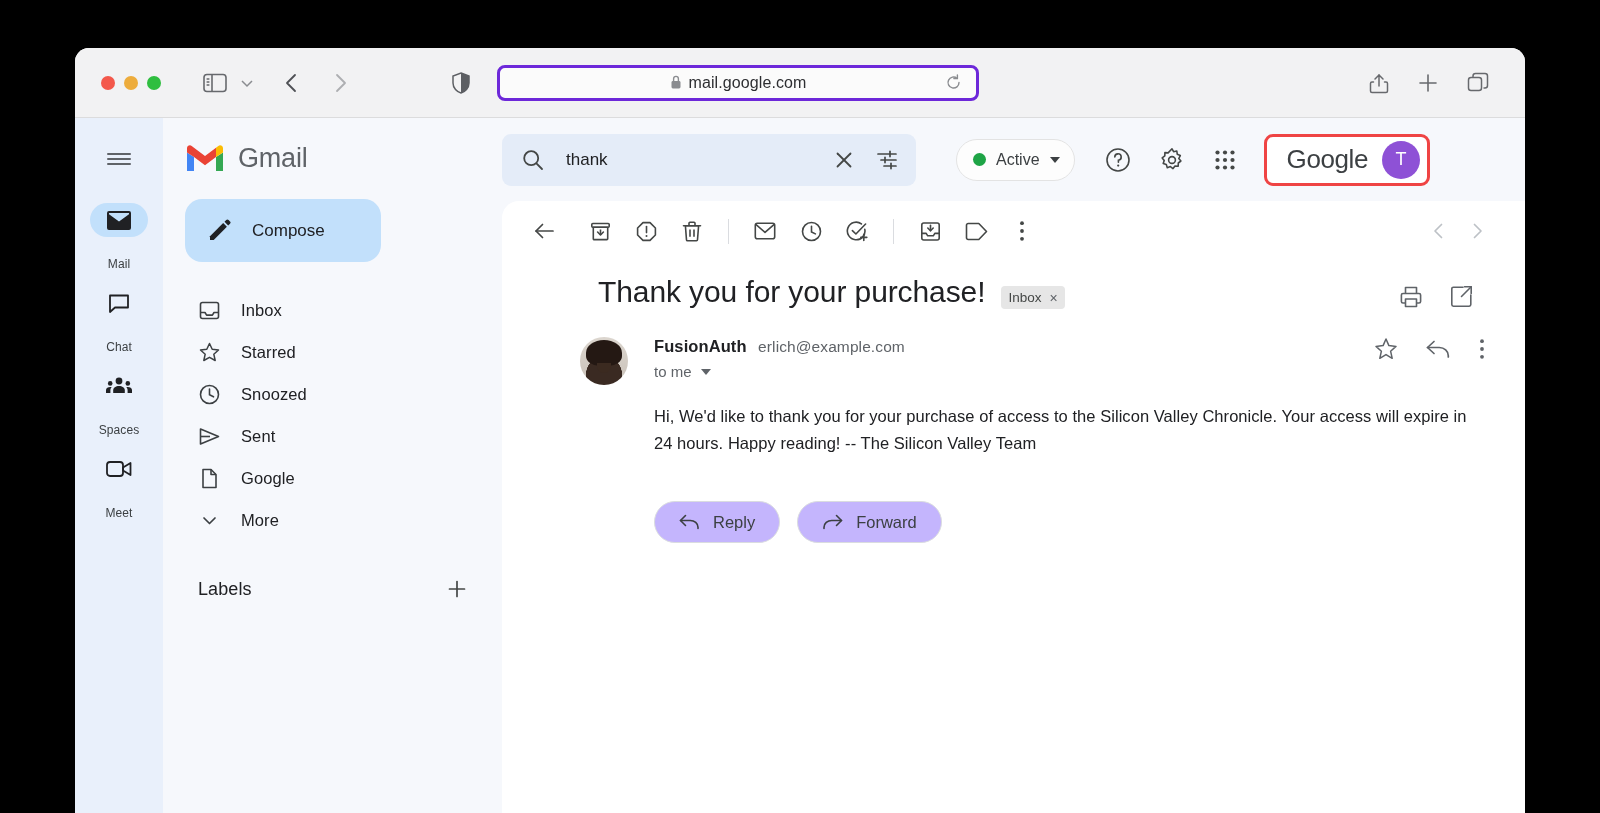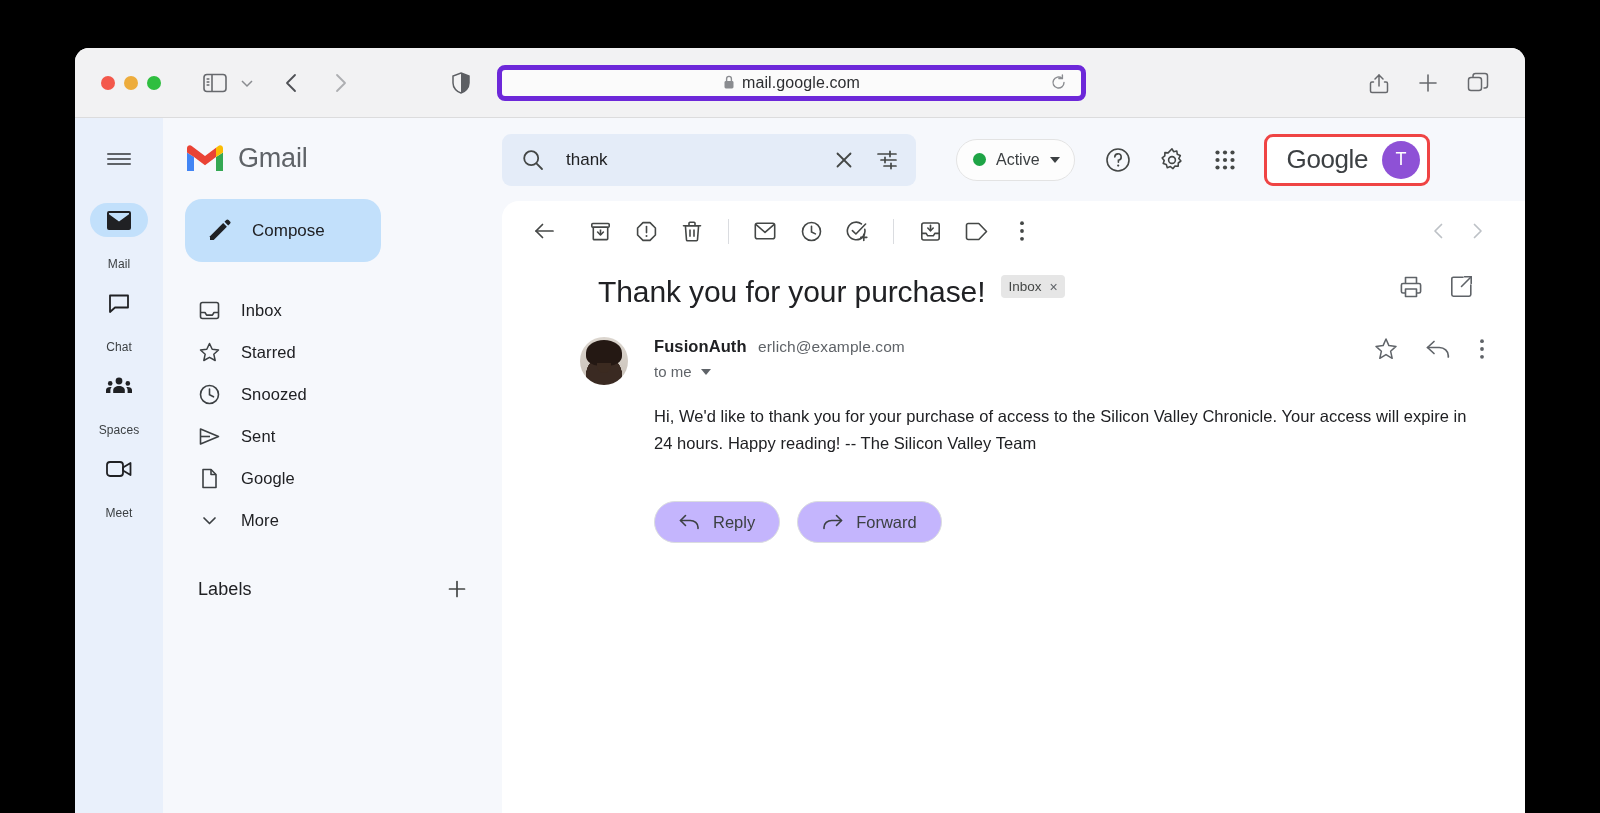--- a/index.html
+++ b/index.html
@@ -42,23 +42,23 @@
   }
   .sidebar-toggle { margin-left: 42px; }
   .chevron-small { margin-left: 12px; color: #8a8c90; }
   .nav-back { margin-left: 26px; color: #4e5054; }
   .nav-fwd  { margin-left: 26px; color: #adaeb1; }
   .shield   { margin-left: 100px; color: #5d5f63; }
 
   .url-bar {
     position: relative;
     margin-left: 26px;
-    width: 589px; height: 36px;
+    width: 482px; height: 36px;
     background: #fbfbfb;
-    border: 5px solid #6d28d9;
+    border: 3px solid #6d28d9;
     border-radius: 8px;
     display: flex; align-items: center; justify-content: center;
     gap: 7px;
   }
   .url-text { font-size: 16px; color: #2d2e31; letter-spacing: .1px; }
   .reload-btn { position: absolute; right: 14px; color: #8a8c90; display: flex; }
 
   .chrome-right { margin-left: auto; display: flex; align-items: center; gap: 28px; margin-right: 36px; color: #67696d; }
 
   
@@ -210,21 +210,21 @@
     display: flex; align-items: center; justify-content: center;
     border-radius: 50%;
     color: #444746;
     cursor: pointer;
   }
   .tb-sep { width: 1px; height: 25px; background: #dadce0; margin: 0 13px; }
   .tb-gap { width: 10px; }
   .tb-right { margin-left: auto; display: flex; align-items: center; gap: 18px; margin-right: 38px; color: #bdc1c6; }
 
   .subject-row {
-    display: flex; align-items: flex-start;
+    display: flex; align-items: flex-end;
     padding: 14px 52px 0 96px;
     gap: 16px;
   }
   .subject-text { font-size: 30px; color: #202124; font-weight: 400; letter-spacing: -.1px; }
   .label-chip {
     background: #e6e6e6;
     border-radius: 4px;
     height: 23px;
     display: flex; align-items: center;
     gap: 8px;

